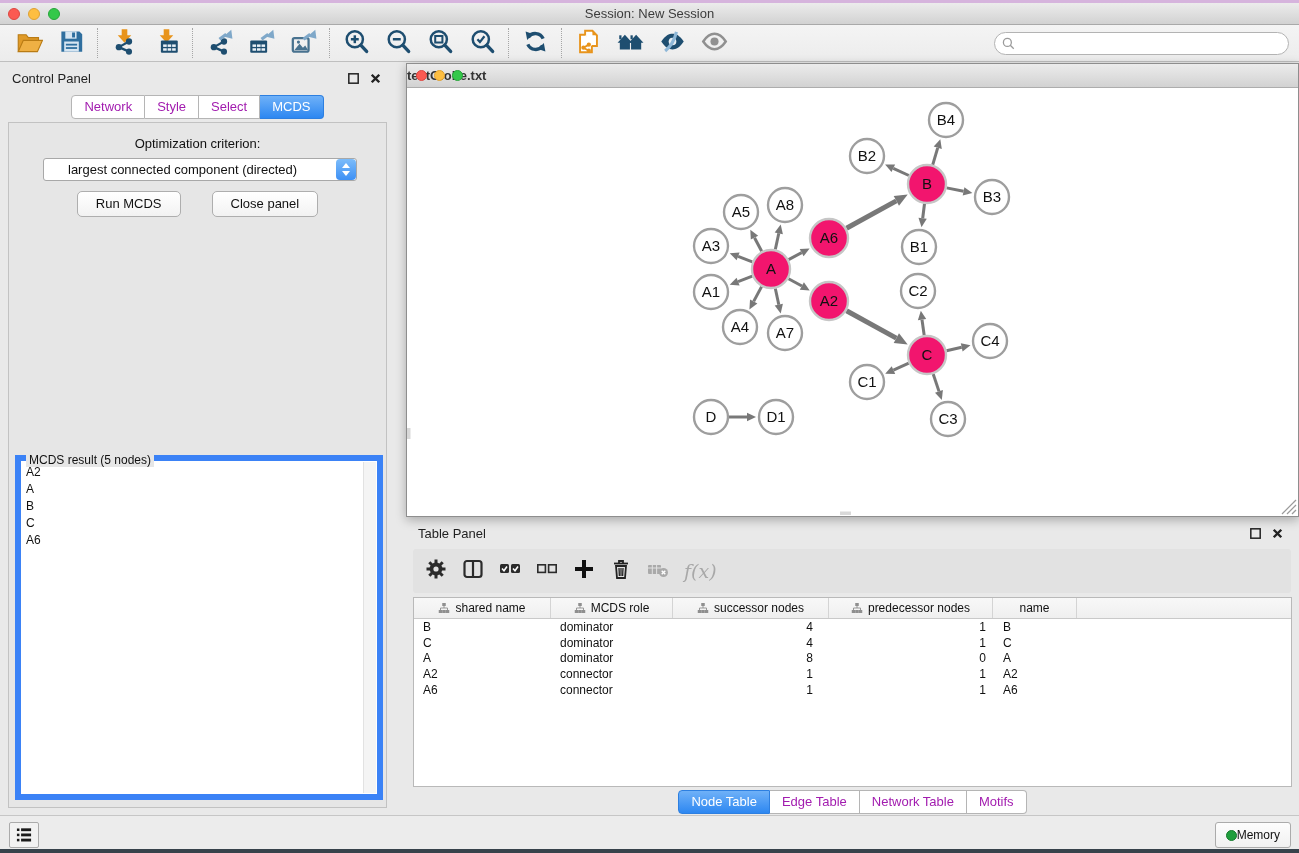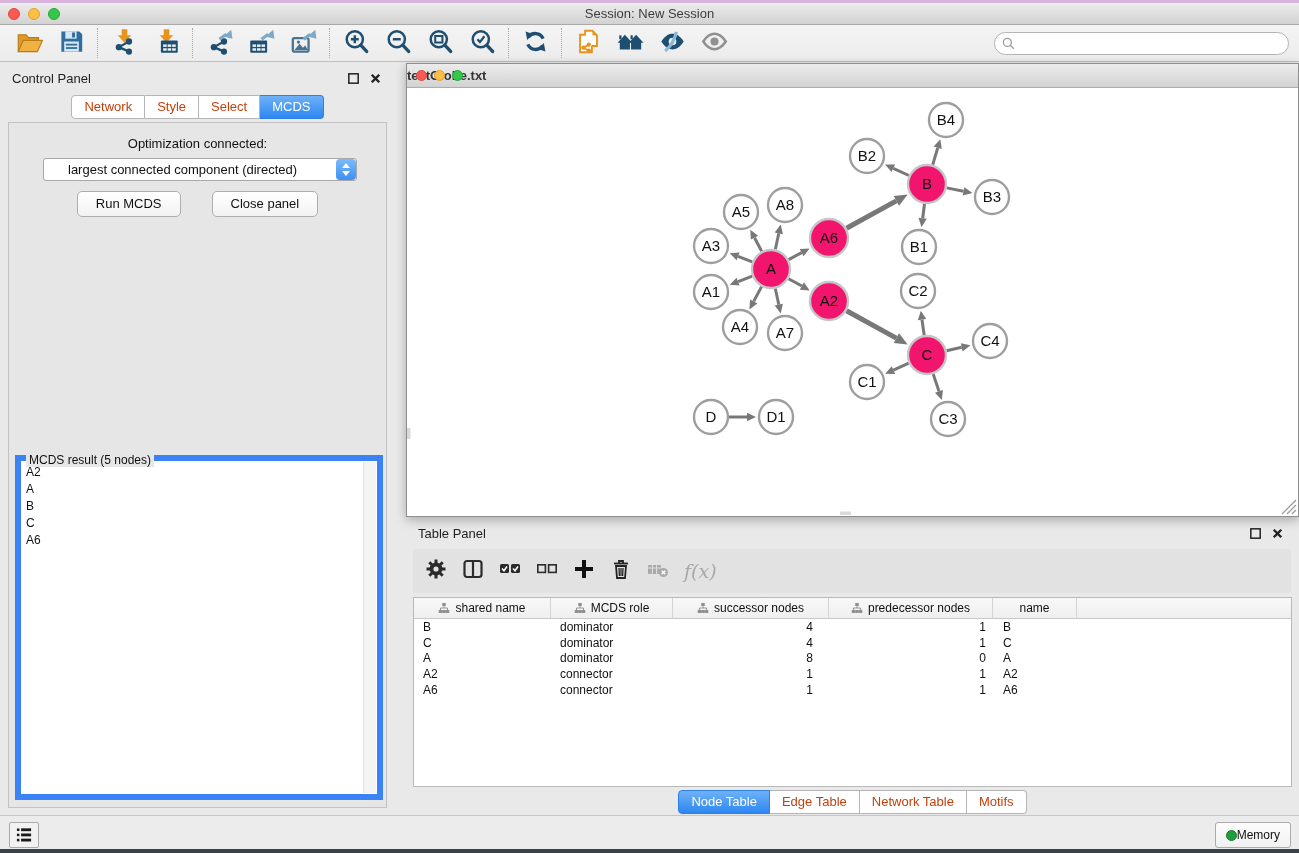--- a/index.html
+++ b/index.html
@@ -35,21 +35,21 @@
   .panel-title { font-size:13px; color:#222; }
   .mini-ic { width:15px; height:15px; display:inline-block; }
   .mini-ic svg { width:15px; height:15px; }
 
   
   .control-panel { position:absolute; left:0; top:62px; width:395px; height:750px; }
   .cp-head { position:absolute; left:12px; top:9px; }
   .cp-icons { position:absolute; right:12px; top:9px; display:flex; gap:7px; }
   .seg-tabs { display:flex; }
   .cp-tabs { position:absolute; left:0; right:0; top:33px; display:flex; justify-content:center; }
-  .seg-tab { font-size:13px; color:#c2410c; background:#fff; border:1px solid #b5b5b5; border-left:none;
+  .seg-tab { font-size:13px; color:#a21caf; background:#fff; border:1px solid #b5b5b5; border-left:none;
     padding:3px 12px 4px; cursor:default; }
   .seg-tab:first-child { border-left:1px solid #b5b5b5; border-radius:4px 0 0 4px; }
   .seg-tab:last-child { border-radius:0 4px 4px 0; }
   .seg-tab.active { background:linear-gradient(#6fb1f8,#2d87f1); color:#fff; border-color:#2d7fe0; }
   .cp-body { position:absolute; left:8px; top:60px; width:379px; height:686px;
     background:#e6e6e6; border:1px solid #c2c2c2; }
   .opt-label { position:absolute; left:0; right:0; top:13px; text-align:center; font-size:13px; color:#111; }
   .dropdown { position:absolute; left:34px; top:35px; width:314px; height:23px; background:#fff;
     border:1px solid #a8a8a8; border-radius:3px; display:flex; align-items:center; cursor:default; }
   .dropdown .dval { flex:1; font-size:13px; color:#111; padding-left:24px; white-space:nowrap; overflow:hidden; }
@@ -319,21 +319,21 @@
         </svg>
     </span>
   </div>
   <div class="cp-tabs seg-tabs">
       <div class="seg-tab">Network</div>
       <div class="seg-tab">Style</div>
       <div class="seg-tab">Select</div>
       <div class="seg-tab active">MCDS</div>
     </div>
   <div class="cp-body">
-    <div class="opt-label">Optimization connected:</div>
+    <div class="opt-label">Optimization criterion:</div>
     <div class="dropdown">
       <span class="dval">largest connected component (directed)</span>
       <span class="dd-stepper">
           <span class="up"></span>
           <span class="down"></span>
         </span>
     </div>
     <div class="cp-buttons">
       <button class="push-btn">Run MCDS</button>
       <button class="push-btn">Close panel</button>

